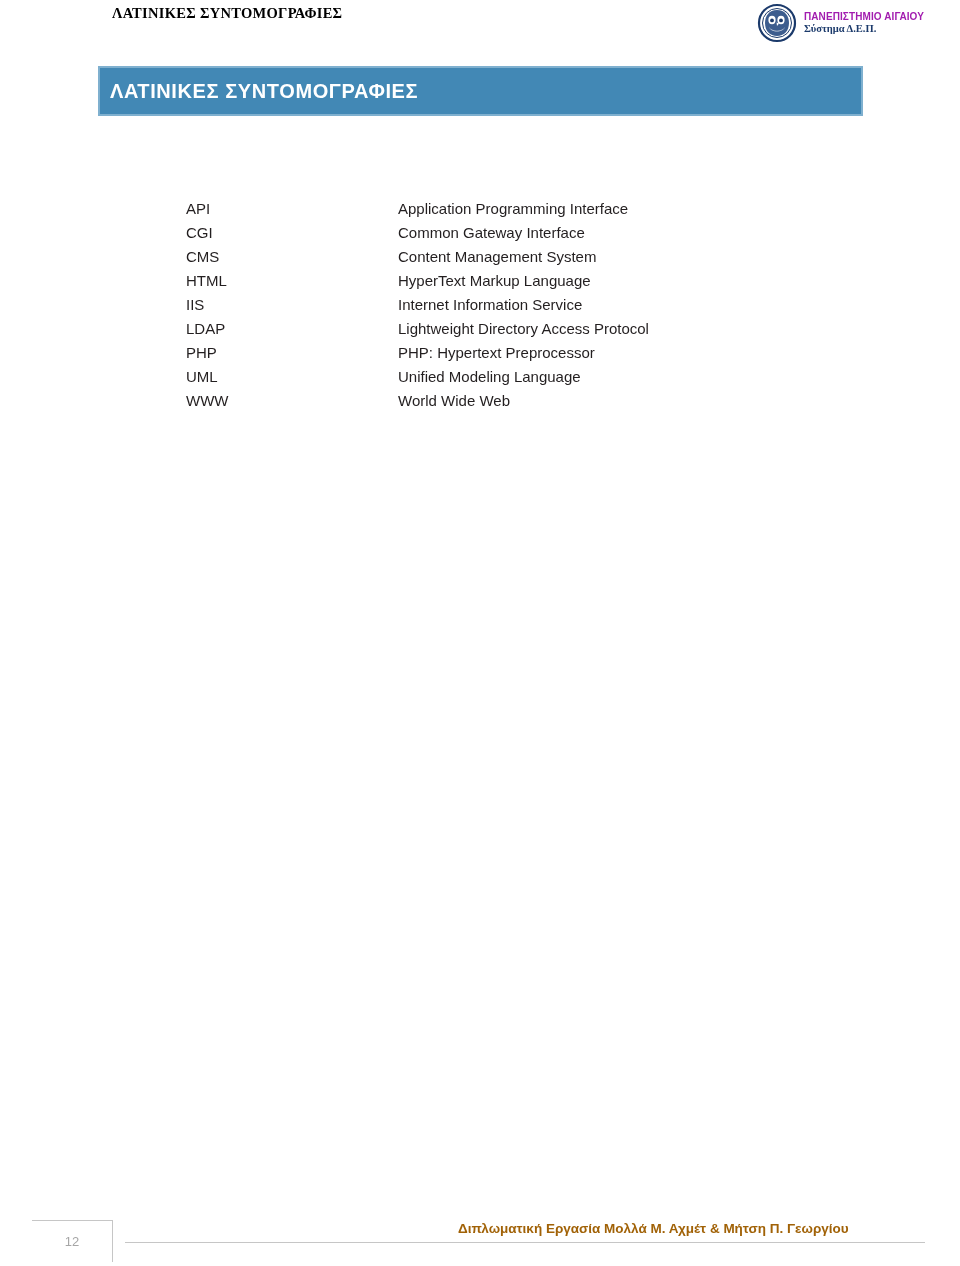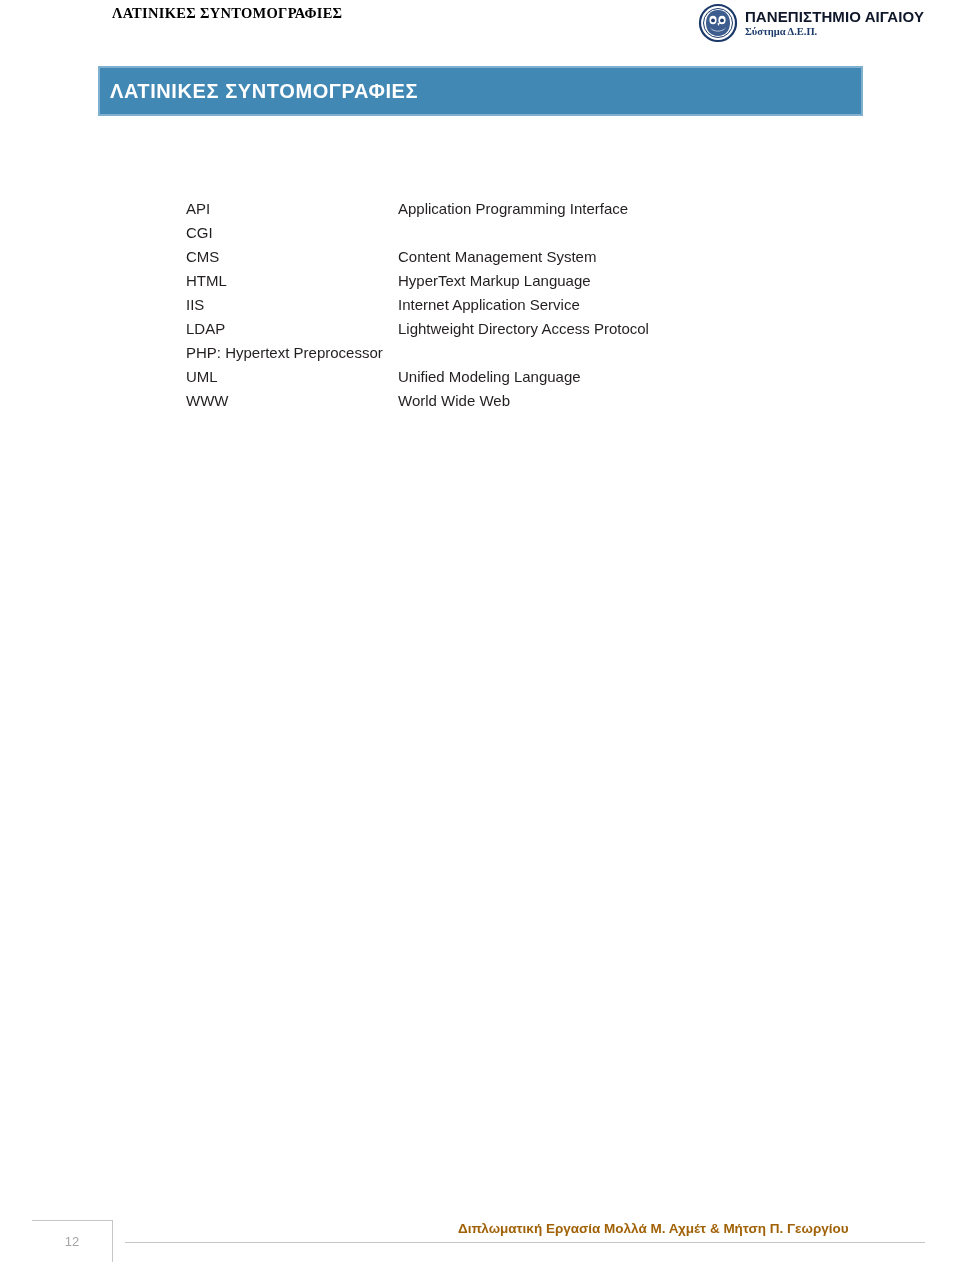--- a/index.html
+++ b/index.html
@@ -56,23 +56,23 @@
     flex: 0 0 auto;
   }
   .logo-text {
     display: flex;
     flex-direction: column;
     justify-content: center;
     line-height: 1.05;
   }
   .logo-text-main {
     font-family: "Liberation Sans", "DejaVu Sans", sans-serif;
-    font-size: 15px;
-    font-weight: bold;
-    color: #0f172a;
+    font-size: 10px;
+    font-weight: bold;
+    color: #a21caf;
     white-space: nowrap;
     letter-spacing: 0.1px;
   }
   .logo-text-sub {
     font-family: "Liberation Serif", "DejaVu Serif", serif;
     font-size: 10.5px;
     font-weight: bold;
     color: #1b3a6b;
     white-space: nowrap;
     margin-top: 1px;
@@ -207,38 +207,40 @@
     <span class="title-banner-text">ΛΑΤΙΝΙΚΕΣ ΣΥΝΤΟΜΟΓΡΑΦΙΕΣ</span>
   </div>
 
   <div class="abbrev-list">
     <div class="abbrev-row">
       <span class="abbrev-term">API</span>
       <span class="abbrev-def">Application Programming Interface</span>
     </div>
     <div class="abbrev-row">
       <span class="abbrev-term">CGI</span>
+      <span class="abbrev-def">Common Gateway Interface</span>
     </div>
     <div class="abbrev-row">
       <span class="abbrev-term">CMS</span>
       <span class="abbrev-def">Content Management System</span>
     </div>
     <div class="abbrev-row">
       <span class="abbrev-term">HTML</span>
       <span class="abbrev-def">HyperText Markup Language</span>
     </div>
     <div class="abbrev-row">
       <span class="abbrev-term">IIS</span>
-      <span class="abbrev-def">Internet Application Service</span>
+      <span class="abbrev-def">Internet Information Service</span>
     </div>
     <div class="abbrev-row">
       <span class="abbrev-term">LDAP</span>
       <span class="abbrev-def">Lightweight Directory Access Protocol</span>
     </div>
     <div class="abbrev-row">
+      <span class="abbrev-term">PHP</span>
       <span class="abbrev-def">PHP: Hypertext Preprocessor</span>
     </div>
     <div class="abbrev-row">
       <span class="abbrev-term">UML</span>
       <span class="abbrev-def">Unified Modeling Language</span>
     </div>
     <div class="abbrev-row">
       <span class="abbrev-term">WWW</span>
       <span class="abbrev-def">World Wide Web</span>
     </div>

